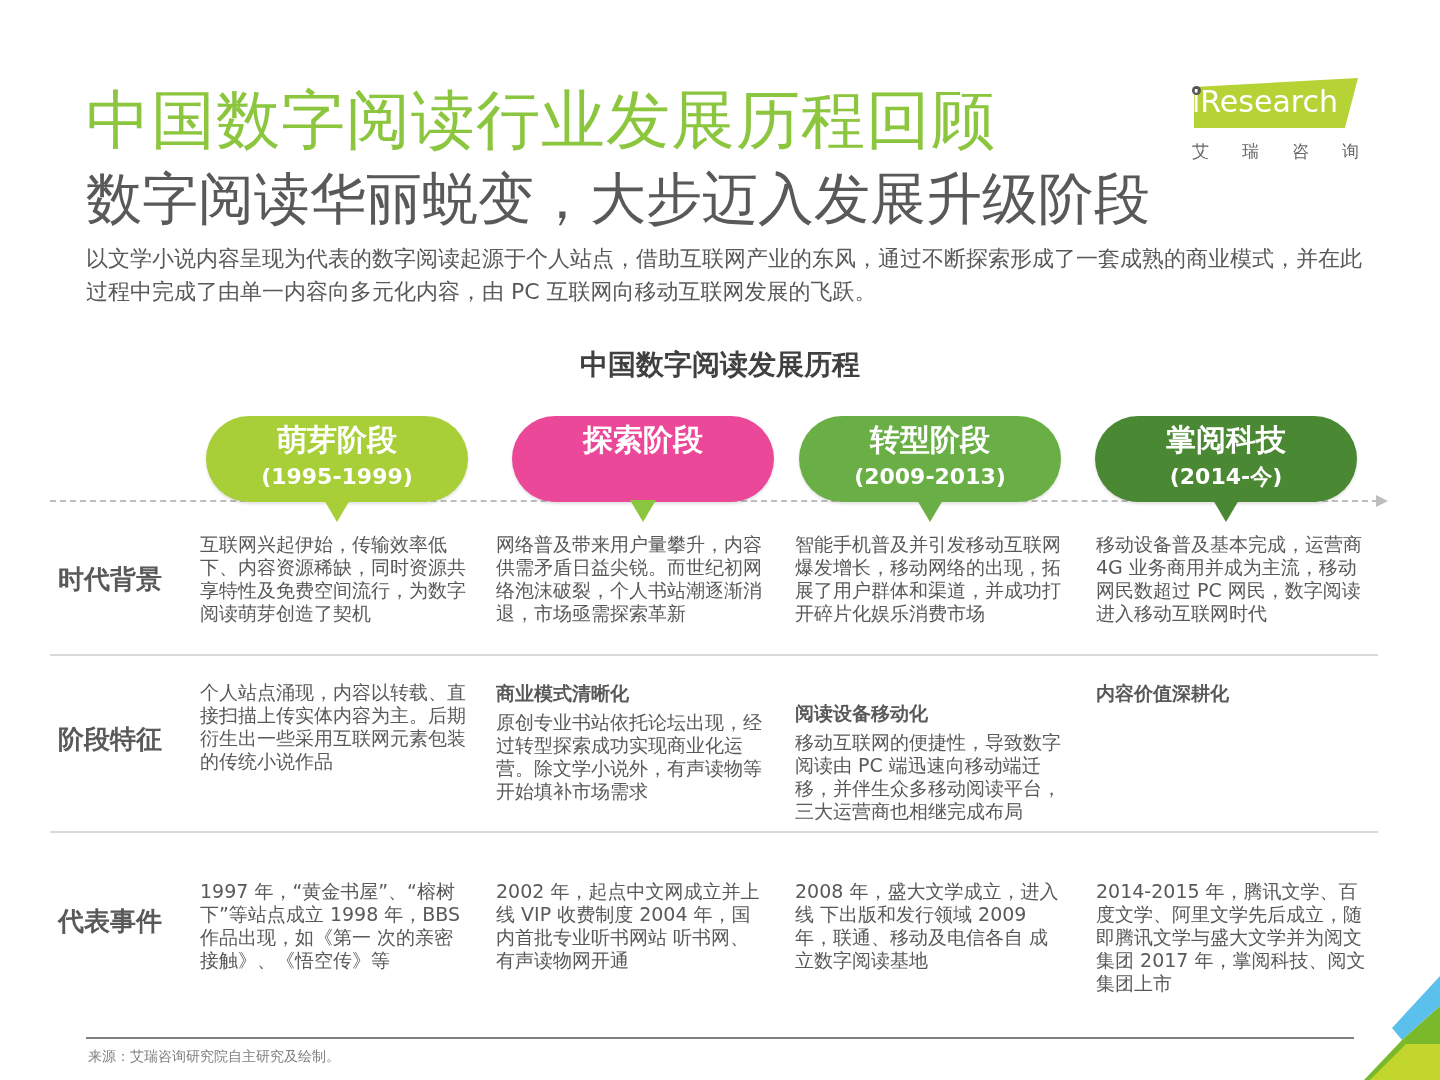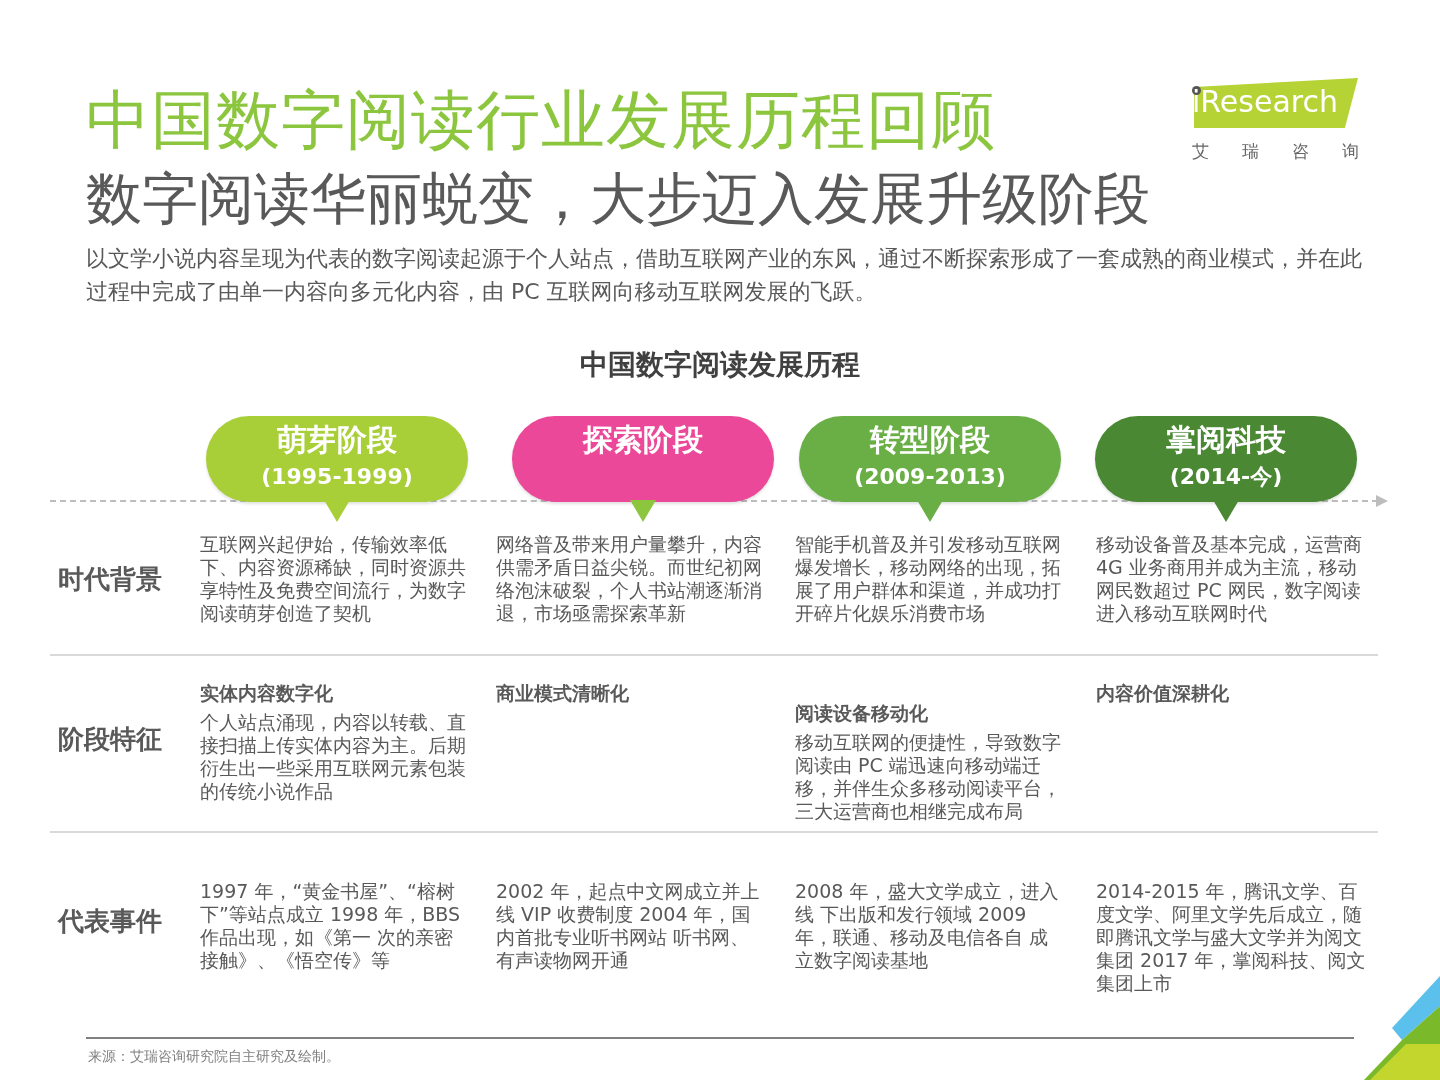--- a/index.html
+++ b/index.html
@@ -125,25 +125,25 @@
 <div class="cell" style="left:795px; top:533px;">
   <span class="cell-body">智能手机普及并引发移动互联网爆发增长，移动网络的出现，拓展了用户群体和渠道，并成功打开碎片化娱乐消费市场</span>
 </div>
 <div class="cell" style="left:1096px; top:533px;">
   <span class="cell-body">移动设备普及基本完成，运营商 4G 业务商用并成为主流，移动网民数超过 PC 网民，数字阅读进入移动互联网时代</span>
 </div>
 <div class="divider" style="top:654px;"></div>
 
 <div class="row-label" style="top:722px;">阶段特征</div>
 <div class="cell" style="left:200px; top:681px;">
-  <span class="cell-head">实体内容数字化</span>
   <span class="cell-body">个人站点涌现，内容以转载、直接扫描上传实体内容为主。后期衍生出一些采用互联网元素包装的传统小说作品</span>
 </div>
 <div class="cell" style="left:496px; top:681px;">
   <span class="cell-head">商业模式清晰化</span>
+  <span class="cell-body">原创专业书站依托论坛出现，经过转型探索成功实现商业化运营。除文学小说外，有声读物等开始填补市场需求</span>
 </div>
 <div class="cell" style="left:795px; top:681px;margin-top:20px;">
   <span class="cell-head">阅读设备移动化</span>
   <span class="cell-body">移动互联网的便捷性，导致数字阅读由 PC 端迅速向移动端迁移，并伴生众多移动阅读平台，三大运营商也相继完成布局</span>
 </div>
 <div class="cell" style="left:1096px; top:681px;">
   <span class="cell-head">内容价值深耕化</span>
 </div>
 <div class="divider" style="top:831px;"></div>
 

